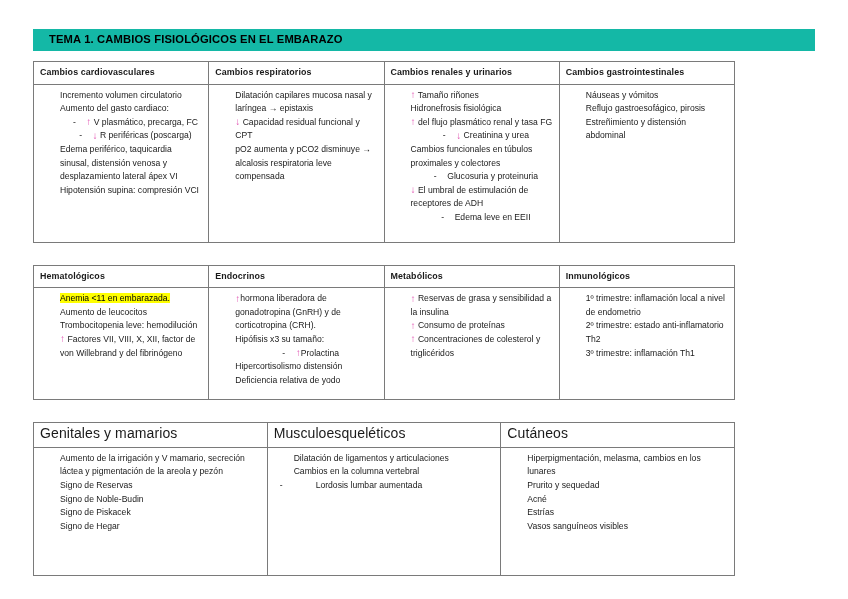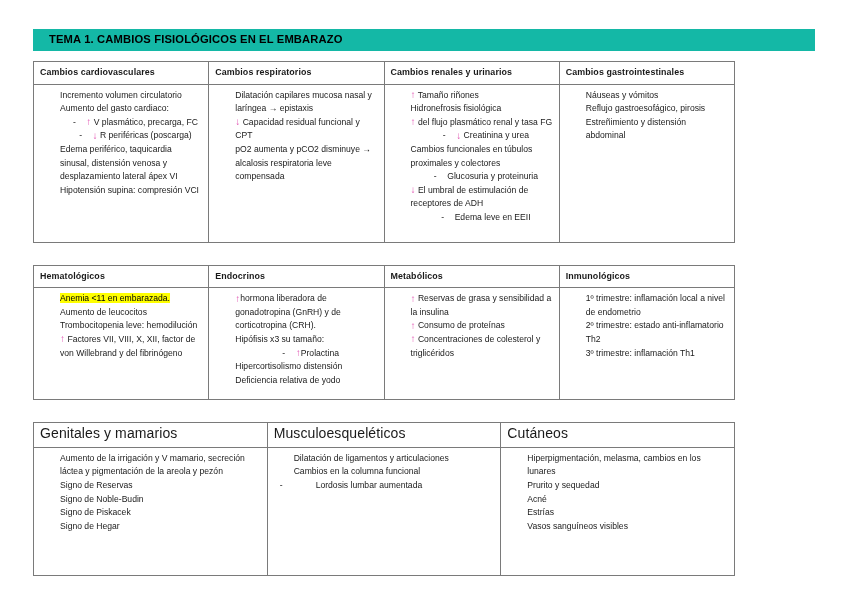--- a/index.html
+++ b/index.html
@@ -238,21 +238,21 @@
         <td class="body-cell">
           <span class="line">Aumento de la irrigación y V mamario, secreción láctea y pigmentación de la areola y pezón</span>
           <span class="line">Signo de Reservas</span>
           <span class="line">Signo de Noble-Budin</span>
           <span class="line">Signo de Piskacek</span>
           <span class="line">Signo de Hegar</span>
         </td>
 
         <td class="body-cell">
           <span class="line">Dilatación de ligamentos y articulaciones</span>
-          <span class="line">Cambios en la columna funcional</span>
+          <span class="line">Cambios en la columna vertebral</span>
           <span class="line indent2"><span class="dash">-</span><span>Lordosis lumbar aumentada</span></span>
         </td>
 
         <td class="body-cell">
           <span class="line">Hiperpigmentación, melasma, cambios en los lunares</span>
           <span class="line">Prurito y sequedad</span>
           <span class="line">Acné</span>
           <span class="line">Estrías</span>
           <span class="line">Vasos sanguíneos visibles</span>
         </td>

